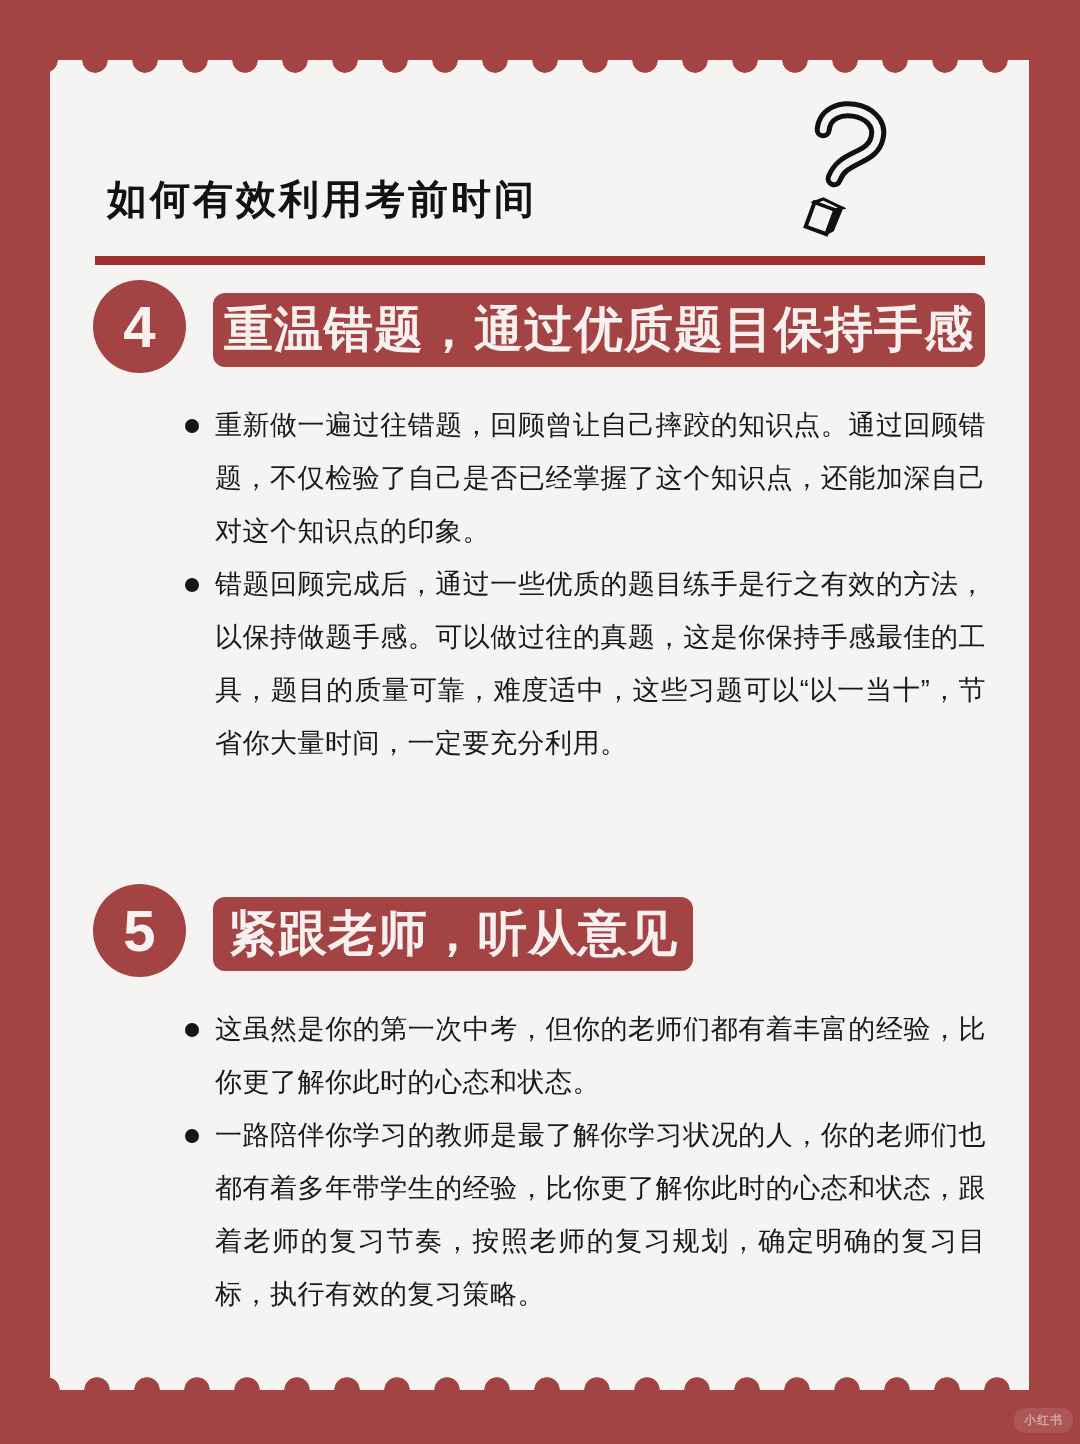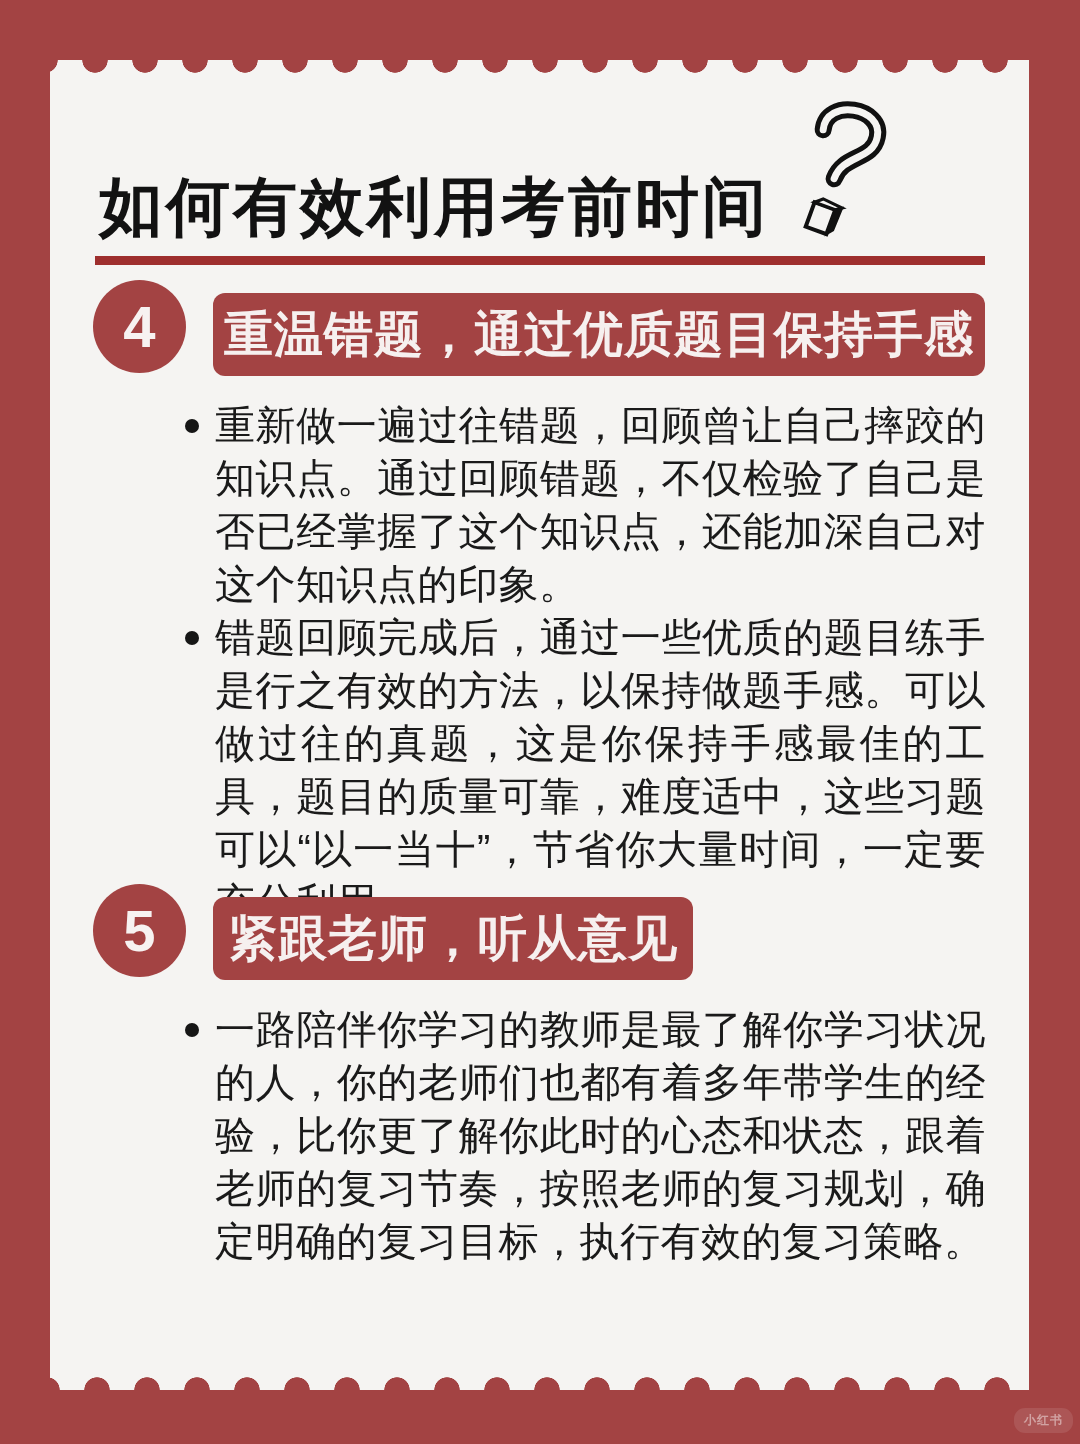--- a/index.html
+++ b/index.html
@@ -19,54 +19,54 @@
     top:0;
     background-image:radial-gradient(circle 13px at 50% 0px,#a34343 12.4px,rgba(163,67,67,0) 13px);
     background-size:50px 15px;background-position:20px 0;
   }
   .scallop-bottom{
     bottom:0;
     background-image:radial-gradient(circle 13px at 50% 15px,#a34343 12.4px,rgba(163,67,67,0) 13px);
     background-size:50px 15px;background-position:22px 0;
   }
   .title{
-    position:absolute;left:45px;top:100px;margin:4px;
-    font-size:64px;font-weight:900;color:#121212;
+    position:absolute;left:45px;top:100px;margin:12px;
+    font-size:40px;font-weight:900;color:#121212;
     letter-spacing:3px;white-space:nowrap;
   }
   .qmark{position:absolute;left:742px;top:38px;}
   .underline{
     position:absolute;left:45px;top:196px;width:890px;height:9px;
     background:#9e2f2e;
   }
   .sec{position:absolute;left:43px;width:893px;}
   .sec-4{top:220px;}
   .sec-5{top:824px;}
   .sec-header{position:relative;height:93px;}
   .badge{
     position:absolute;left:0;top:0;width:93px;height:93px;border-radius:50%;
     background:#a34343;color:#f7f2f1;
     display:flex;align-items:center;justify-content:center;
     font-size:58px;font-weight:700;
   }
   .bar{
-    position:absolute;left:120px;top:13px;height:83px;border-radius:12px;
+    position:absolute;left:120px;top:13px;height:74px;border-radius:12px;
     background:#a34343;color:#f6f0ef;
     display:flex;align-items:center;justify-content:center;
     font-size:49px;font-weight:600;letter-spacing:1px;white-space:nowrap;
     overflow:hidden;
   }
   .bar-4{width:772px;}
   .bar-5{width:480px;text-align:center;}
   .bullets{
     list-style:none;margin:26px 0 0 0;padding:0 0 0 92px;
   }
   .bullets li{
     position:relative;padding-left:30px;
-    font-size:40px;line-height:53px;font-weight:500;color:#1a1a1a;
+    font-size:27px;line-height:53px;font-weight:500;color:#1a1a1a;
     letter-spacing:0.5px;text-align:justify;
   }
   .bullets li::before{
     content:"";position:absolute;left:0px;top:20px;width:14px;height:14px;
     border-radius:50%;background:#161616;
   }
   .watermark{
     position:absolute;right:7px;bottom:11px;
     padding:4px 10px;border-radius:11px;
     background:rgba(255,255,255,0.10);
@@ -107,18 +107,19 @@
       <li>错题回顾完成后，通过一些优质的题目练手是行之有效的方法，以保持做题手感。可以做过往的真题，这是你保持手感最佳的工具，题目的质量可靠，难度适中，这些习题可以“以一当十”，节省你大量时间，一定要充分利用。</li>
     </ul>
   </section>
 
   <section class="sec sec-5">
     <div class="sec-header">
       <div class="badge">5</div>
       <div class="bar bar-5">紧跟老师，听从意见</div>
     </div>
     <ul class="bullets">
+      <li>这虽然是你的第一次中考，但你的老师们都有着丰富的经验，比你更了解你此时的心态和状态。</li>
       <li>一路陪伴你学习的教师是最了解你学习状况的人，你的老师们也都有着多年带学生的经验，比你更了解你此时的心态和状态，跟着老师的复习节奏，按照老师的复习规划，确定明确的复习目标，执行有效的复习策略。</li>
     </ul>
   </section>
 </div>
 
 <div class="watermark">小红书</div>
 
 </body></html>

